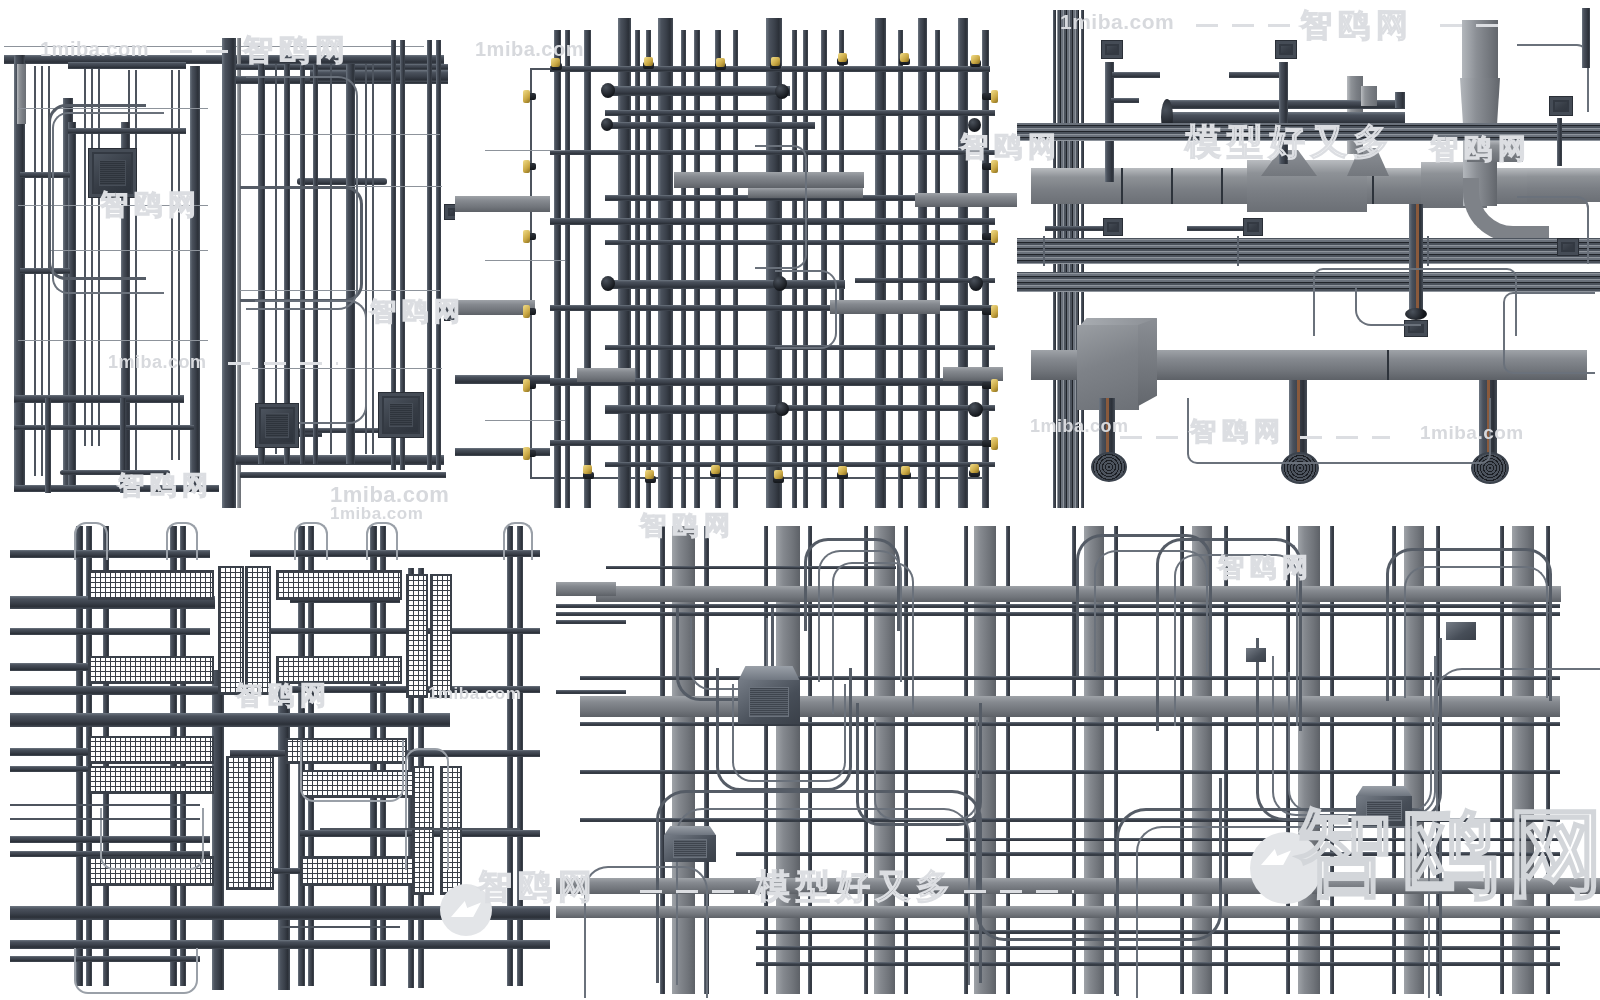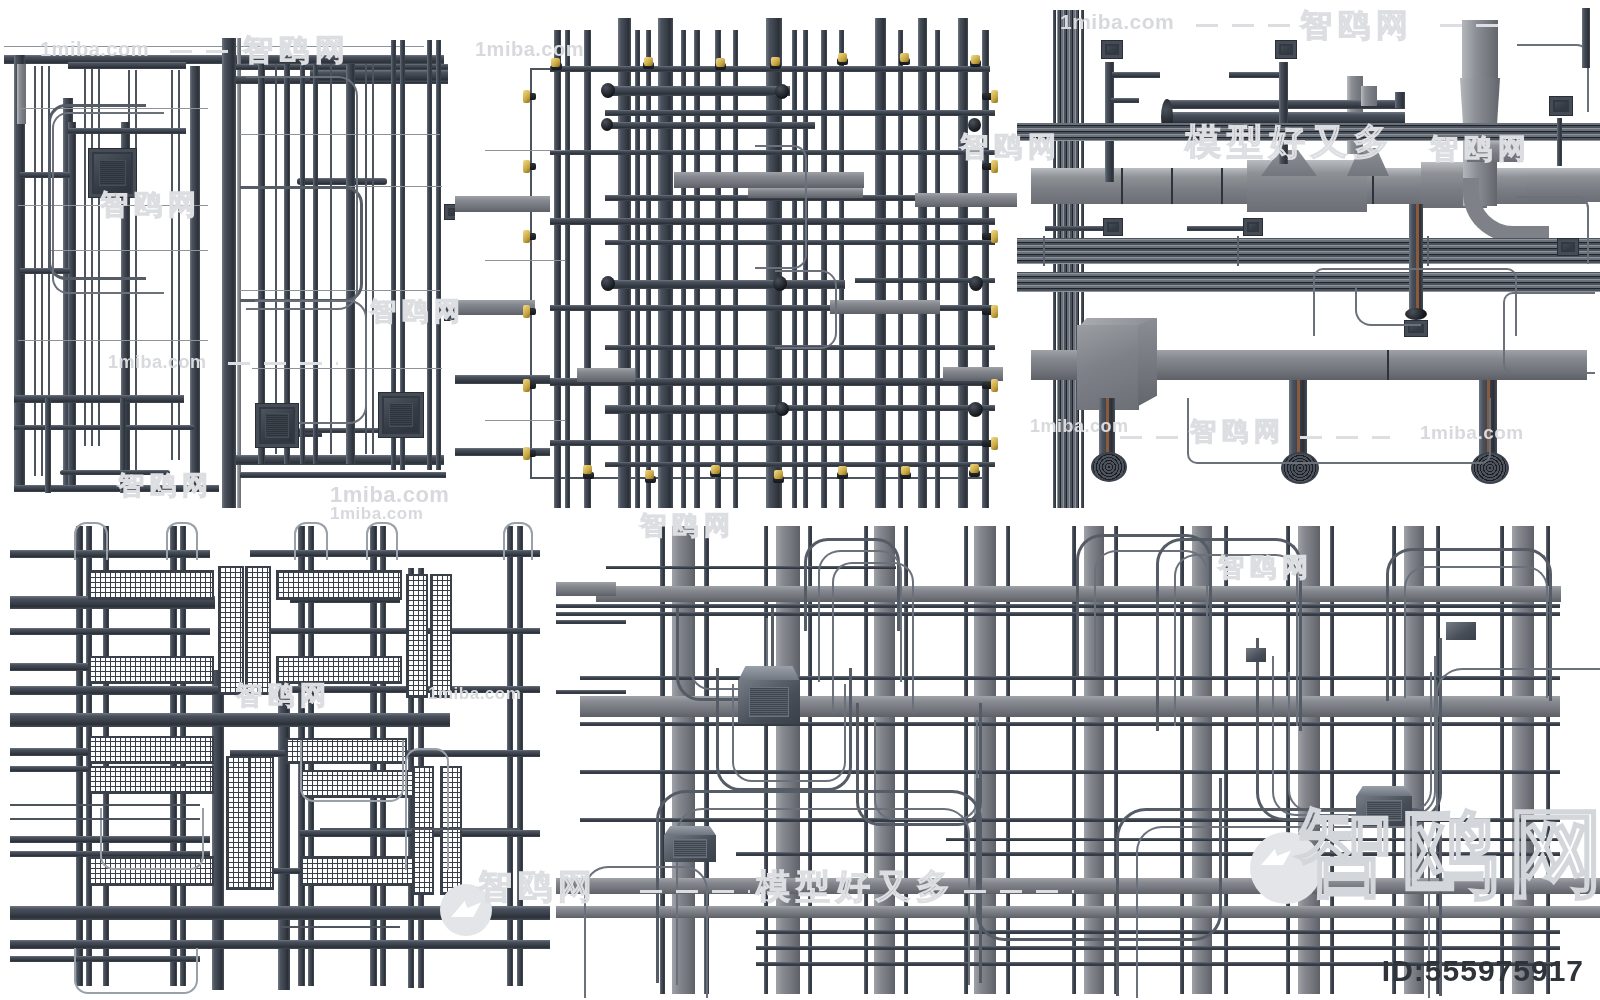--- a/index.html
+++ b/index.html
@@ -654,14 +654,13 @@
     <div class="wm-logo" style="left:440px;top:884px"></div>
     <div class="wm wm-cn" style="left:478px;top:864px;font-size:34px">智鸥网</div>
     <div class="wm-dash" style="left:640px;top:890px;width:110px"></div>
     <div class="wm wm-cn" style="left:756px;top:864px;font-size:34px">模型好又多</div>
     <div class="wm-dash" style="left:964px;top:890px;width:110px"></div>
 
     <div class="wm-logo" style="left:1250px;top:832px;width:72px;height:72px"></div>
     <div class="wm wm-cn-big" style="left:1296px;top:790px;font-size:96px">智鸥网</div>
   </div>
 
-  <div id="id-stamp">ID:555975917</div>
 </div>
 
 </body></html>

